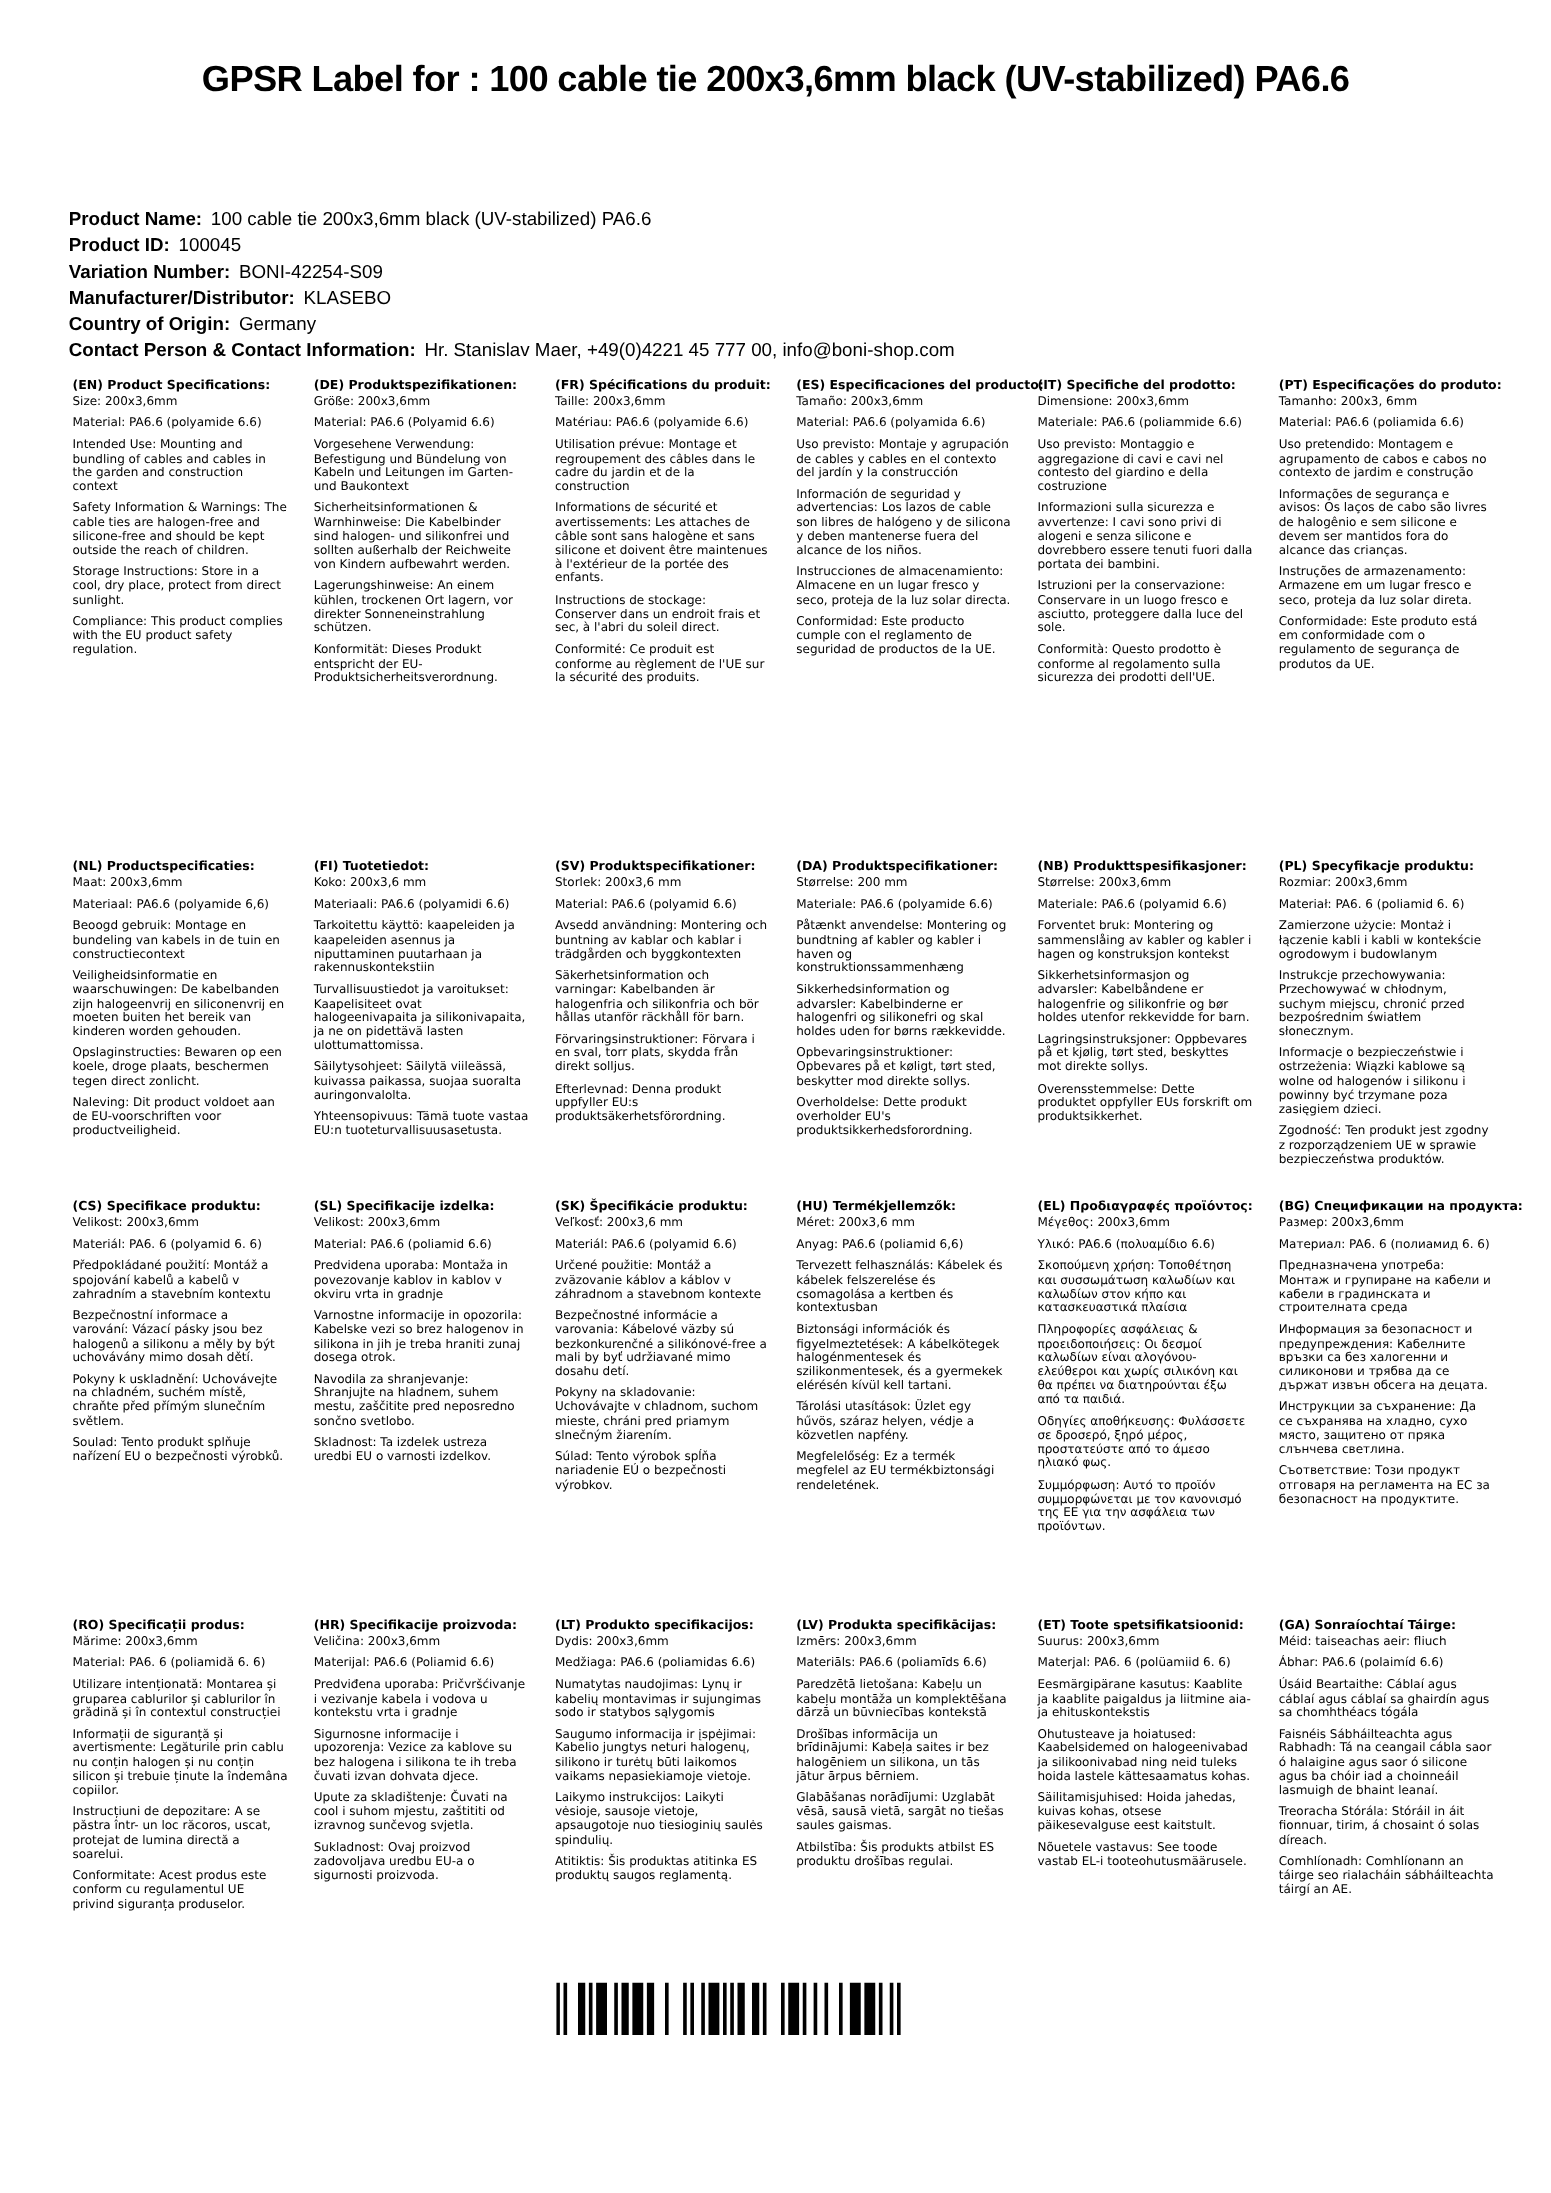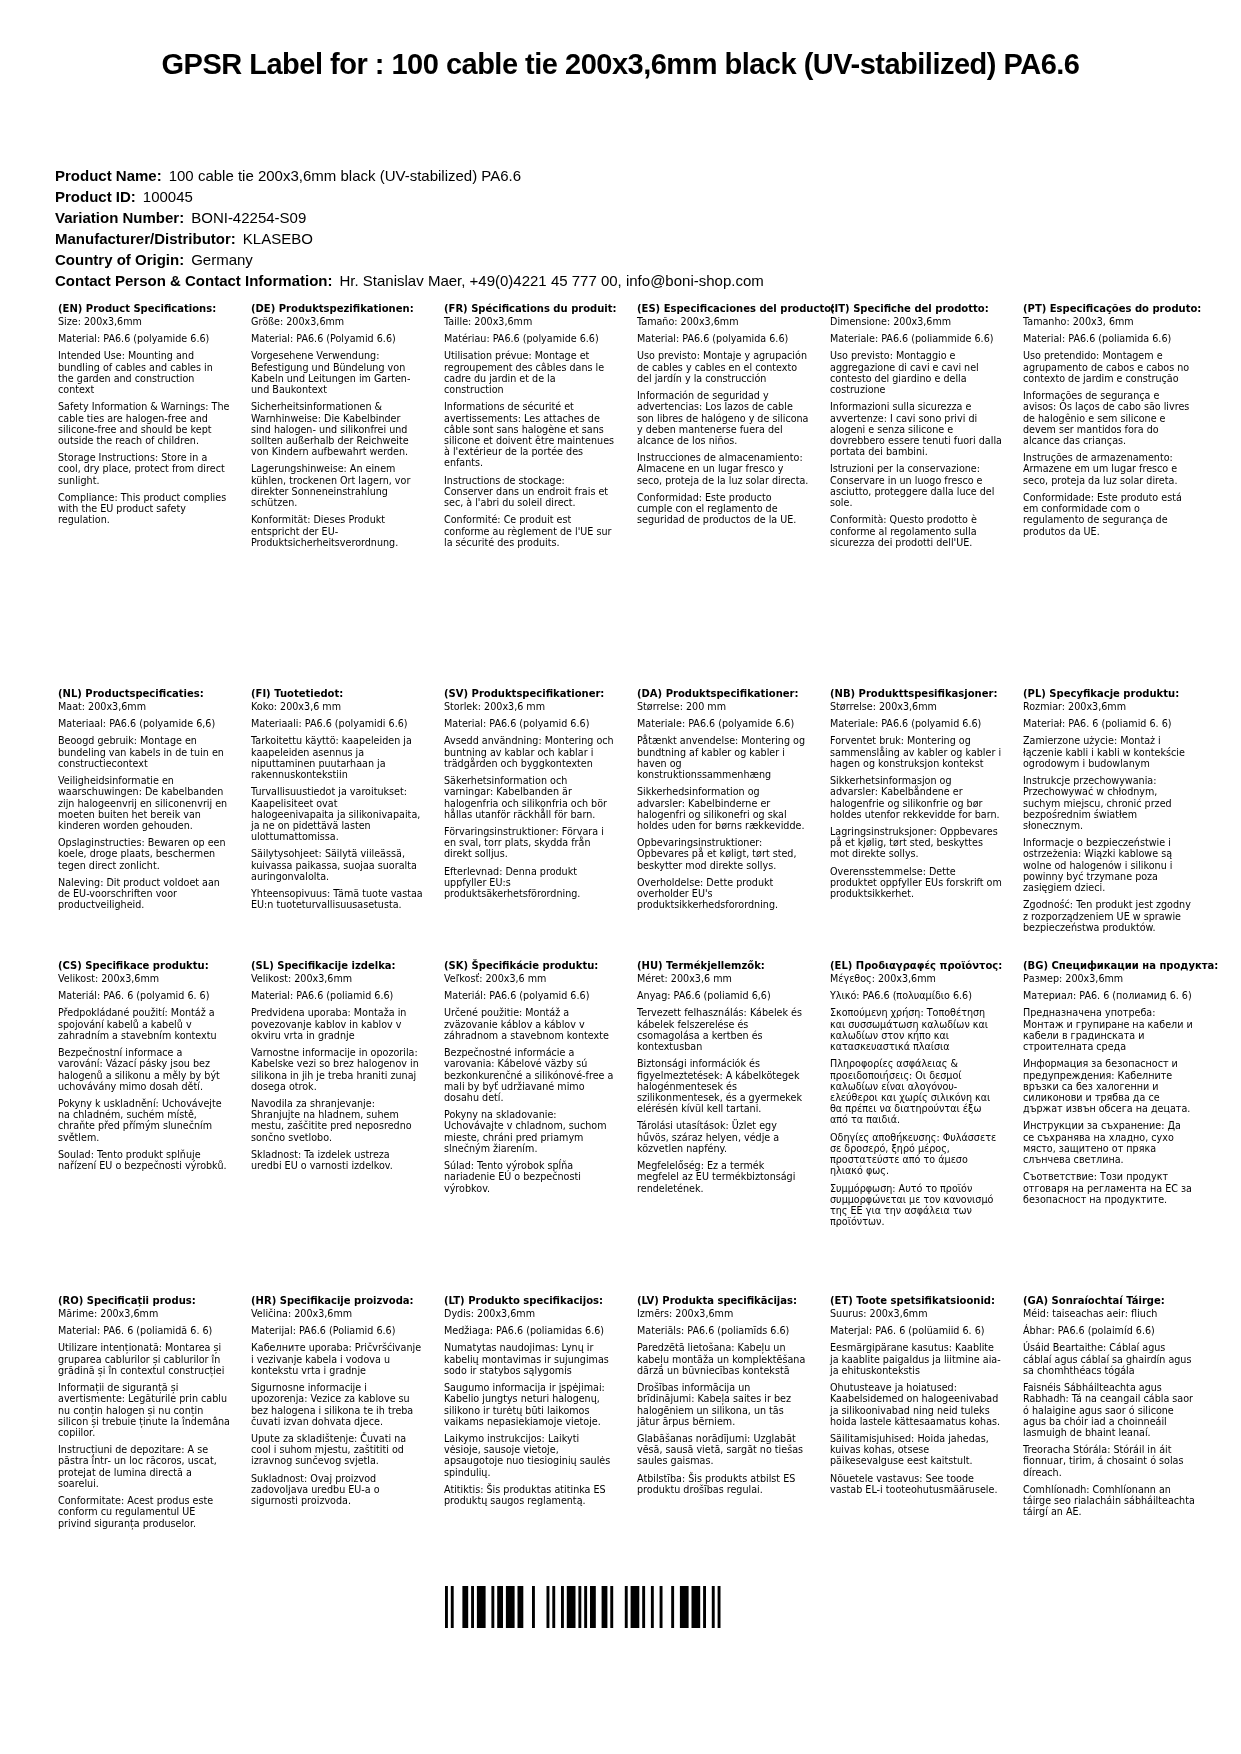--- a/index.html
+++ b/index.html
@@ -246,21 +246,21 @@
         <p>Material: PA6. 6 (poliamidă 6. 6)</p>
         <p>Utilizare intenționată: Montarea și gruparea cablurilor și cablurilor în grădină și în contextul construcției</p>
         <p>Informații de siguranță și avertismente: Legăturile prin cablu nu conțin halogen și nu conțin silicon și trebuie ținute la îndemâna copiilor.</p>
         <p>Instrucțiuni de depozitare: A se păstra într- un loc răcoros, uscat, protejat de lumina directă a soarelui.</p>
         <p>Conformitate: Acest produs este conform cu regulamentul UE privind siguranța produselor.</p>
       </div>
       <div class="block">
         <h3>(HR) Specifikacije proizvoda:</h3>
         <p>Veličina: 200x3,6mm</p>
         <p>Materijal: PA6.6 (Poliamid 6.6)</p>
-        <p>Кабелните uporaba: Pričvršćivanje i vezivanje kabela i vodova u kontekstu vrta i gradnje</p>
+        <p>Predviđena uporaba: Pričvršćivanje i vezivanje kabela i vodova u kontekstu vrta i gradnje</p>
         <p>Sigurnosne informacije i upozorenja: Vezice za kablove su bez halogena i silikona te ih treba čuvati izvan dohvata djece.</p>
         <p>Upute za skladištenje: Čuvati na cool i suhom mjestu, zaštititi od izravnog sunčevog svjetla.</p>
         <p>Sukladnost: Ovaj proizvod zadovoljava uredbu EU-a o sigurnosti proizvoda.</p>
       </div>
       <div class="block">
         <h3>(LT) Produkto specifikacijos:</h3>
         <p>Dydis: 200x3,6mm</p>
         <p>Medžiaga: PA6.6 (poliamidas 6.6)</p>
         <p>Numatytas naudojimas: Lynų ir kabelių montavimas ir sujungimas sodo ir statybos sąlygomis</p>
         <p>Saugumo informacija ir įspėjimai: Kabelio jungtys neturi halogenų, silikono ir turėtų būti laikomos vaikams nepasiekiamoje vietoje.</p>

